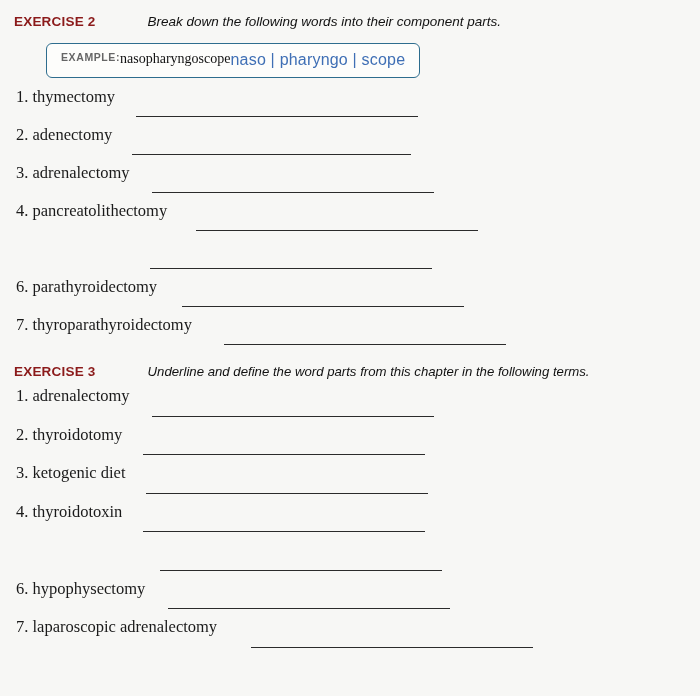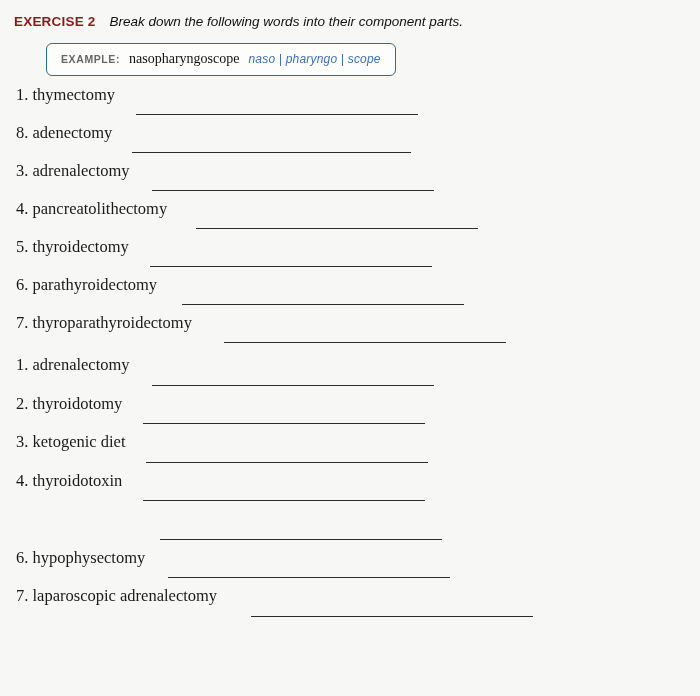--- a/index.html
+++ b/index.html
@@ -33,51 +33,51 @@
     font-size: 13.5px;
     letter-spacing: 0.2px;
     color: #8b1a1a;
     white-space: nowrap;
   }
   .ex-instr {
     font-family: "Liberation Sans", sans-serif;
     font-style: italic;
     font-size: 13.5px;
     color: #111;
+    margin-left: 38px;
   }
 
   
   .example-wrap {
     padding: 10px 0 6px 38px;
   }
   .example-box {
     display: inline-flex;
-    align-items: center;
-    gap: 9px;
+    align-items: flex-start;
+    gap: 0;
     border: 1.5px solid #2e6d8e;
     border-radius: 6px;
     background: #fdfdfb;
     padding: 7px 14px 8px 14px;
   }
   .example-tag {
     font-family: "Liberation Sans", sans-serif;
     font-weight: bold;
     font-size: 10.5px;
     letter-spacing: 0.6px;
     color: #666;
   }
   .example-term {
     font-family: "Liberation Serif", serif;
     font-size: 14px;
     color: #111;
   }
   .example-parts {
     font-family: "Liberation Sans", sans-serif;
-    font-style: italic;
-    font-size: 12px;
+    font-size: 16px;
     color: #3f6fb5;
     letter-spacing: 0.2px;
   }
 
   
   .items {
     padding: 4px 0 0 0;
   }
   .item {
     position: relative;
@@ -126,45 +126,48 @@
       <span class="example-parts">naso | pharyngo | scope</span>
     </div>
   </div>
 
   <div class="items ex2" id="ex2-items">
       <div class="item">
         <div class="item-text">1. thymectomy</div>
         <div class="item-rule" style="left: 128px; width: 282px;"></div>
       </div>
       <div class="item">
-        <div class="item-text">8. adenectomy</div>
+        <div class="item-text">2. adenectomy</div>
         <div class="item-rule" style="left: 124px; width: 279px;"></div>
       </div>
       <div class="item">
         <div class="item-text">3. adrenalectomy</div>
         <div class="item-rule" style="left: 144px; width: 282px;"></div>
       </div>
       <div class="item">
         <div class="item-text">4. pancreatolithectomy</div>
         <div class="item-rule" style="left: 188px; width: 282px;"></div>
       </div>
       <div class="item">
-        <div class="item-text">5. thyroidectomy</div>
         <div class="item-rule" style="left: 142px; width: 282px;"></div>
       </div>
       <div class="item">
         <div class="item-text">6. parathyroidectomy</div>
         <div class="item-rule" style="left: 174px; width: 282px;"></div>
       </div>
       <div class="item">
         <div class="item-text">7. thyroparathyroidectomy</div>
         <div class="item-rule" style="left: 216px; width: 282px;"></div>
       </div>
     </div>
 
+  <div class="ex-head ex3-head">
+    <span class="ex-label">EXERCISE 3</span>
+    <span class="ex-instr">Underline and define the word parts from this chapter in the following terms.</span>
+  </div>
 
   <div class="items ex3" id="ex3-items">
       <div class="item">
         <div class="item-text">1. adrenalectomy</div>
         <div class="item-rule" style="left: 144px; width: 282px;"></div>
       </div>
       <div class="item">
         <div class="item-text">2. thyroidotomy</div>
         <div class="item-rule" style="left: 135px; width: 282px;"></div>
       </div>

